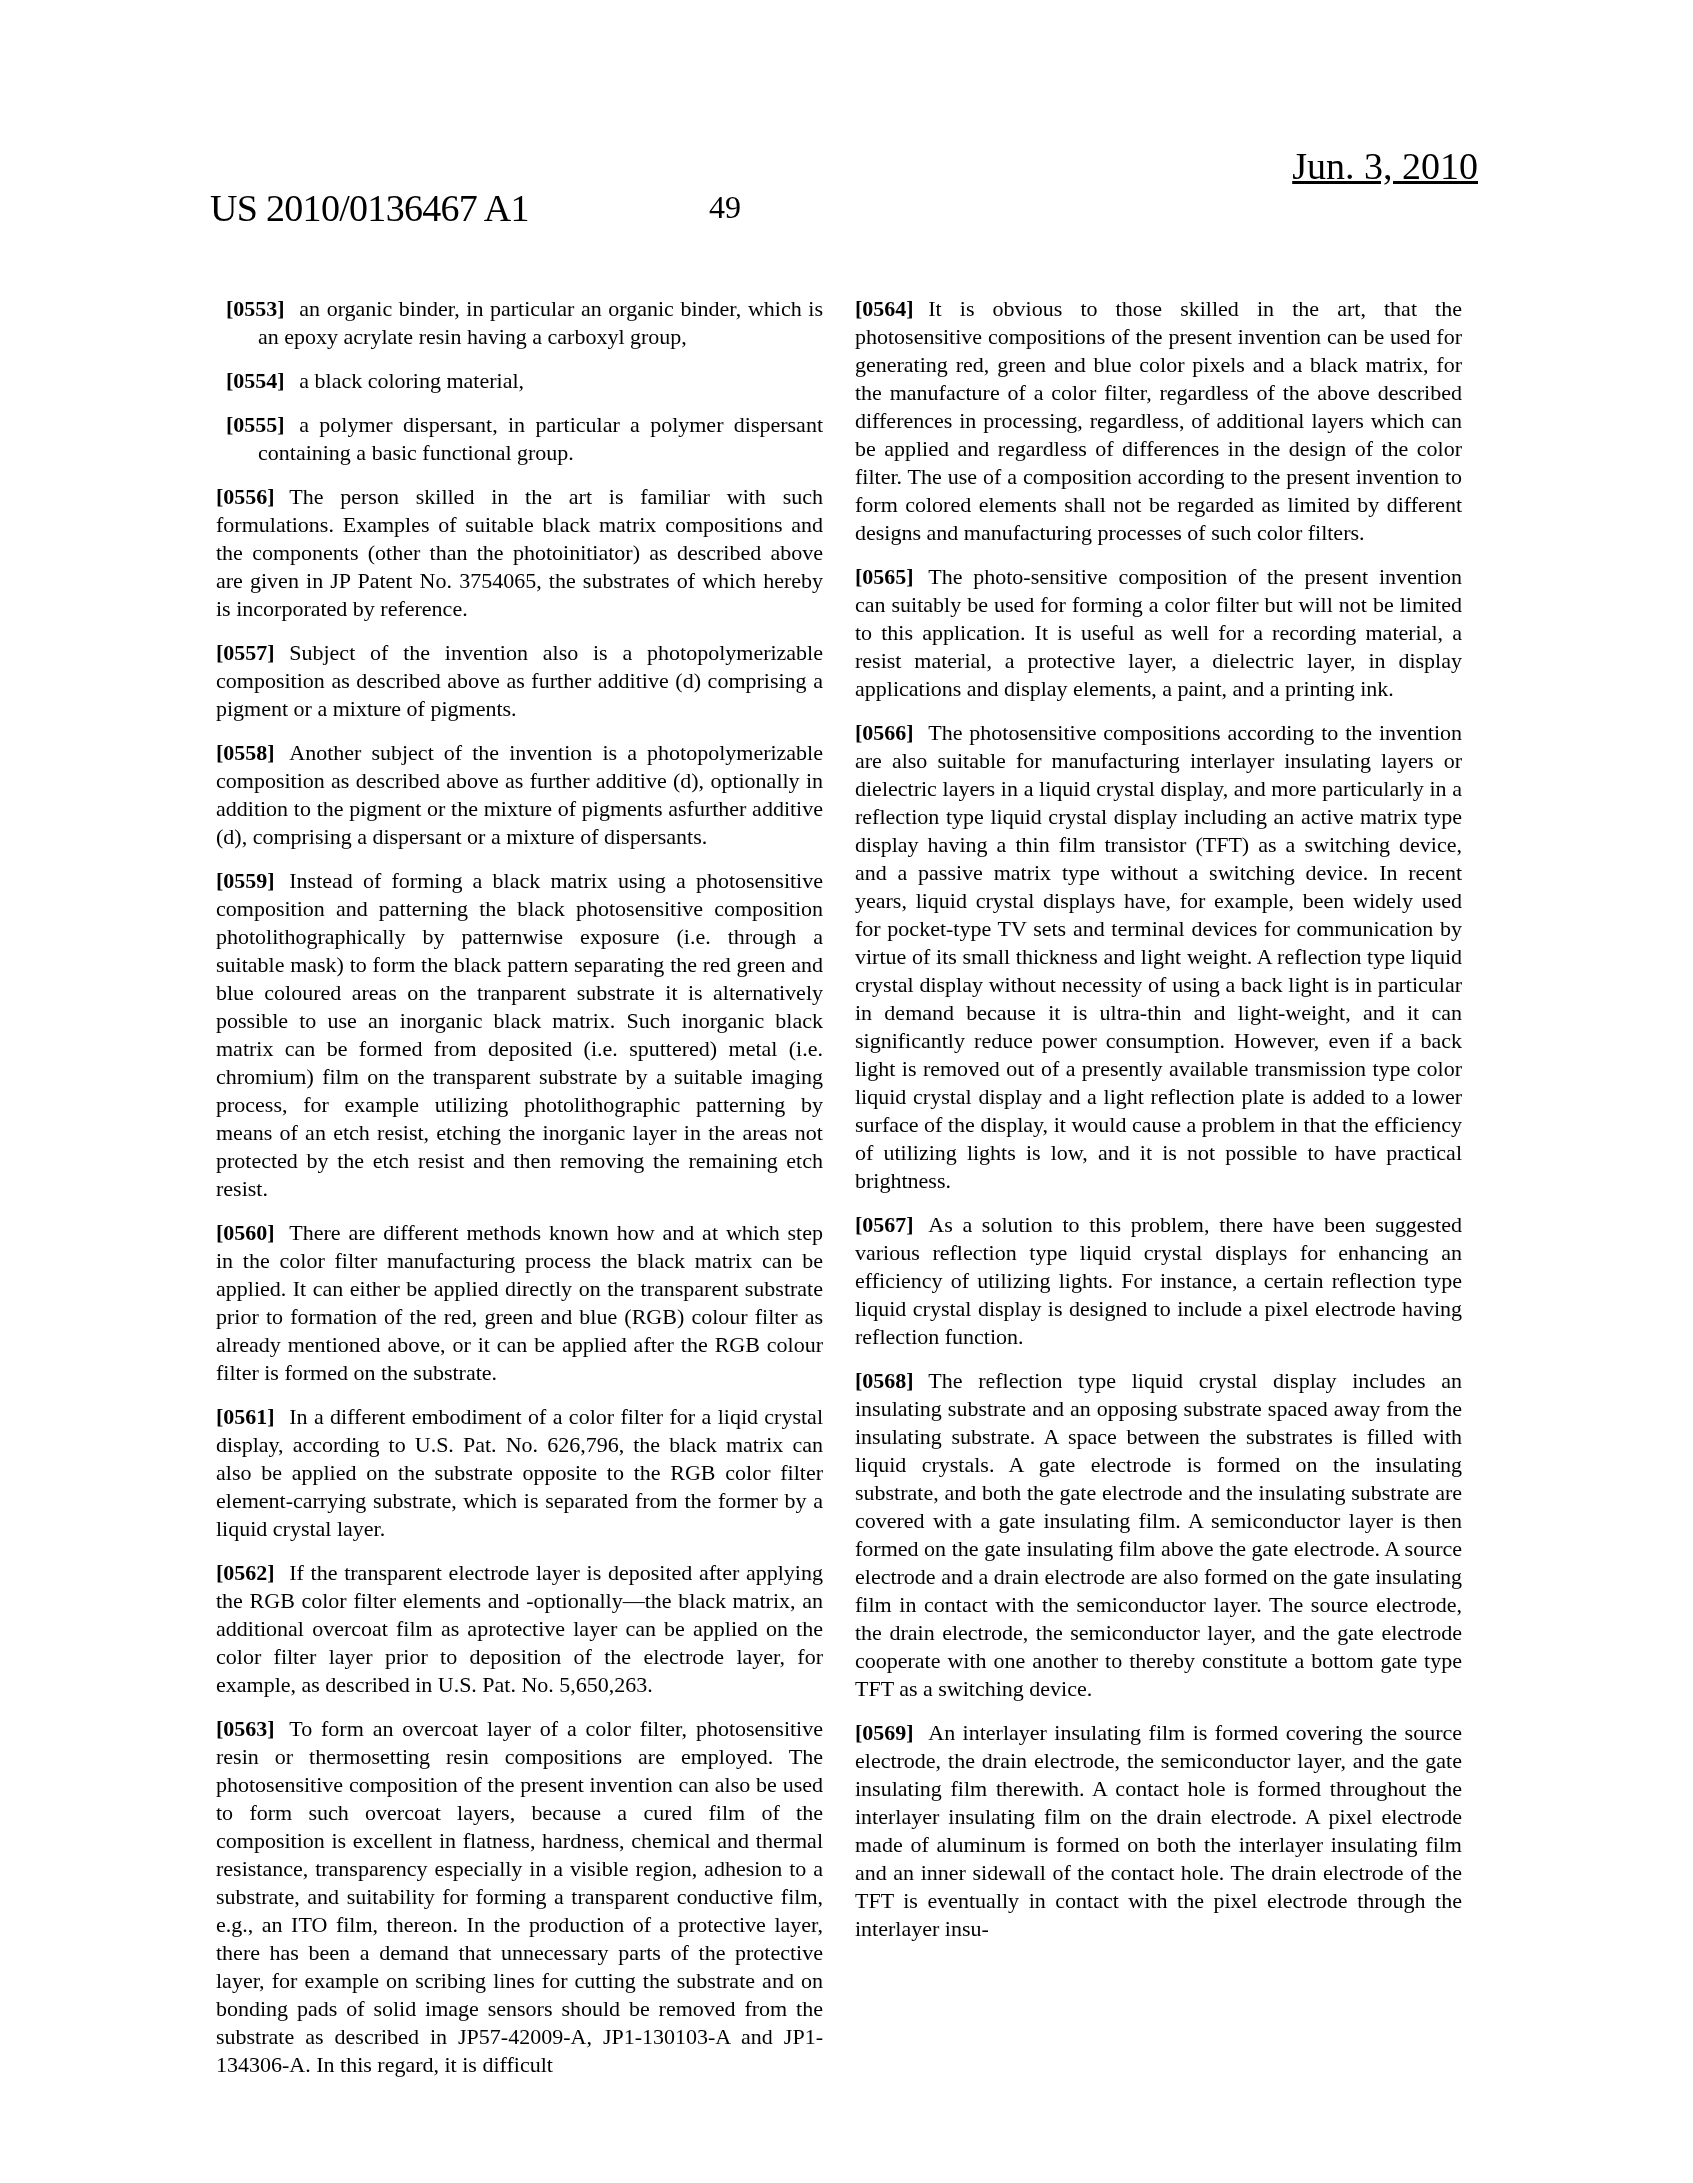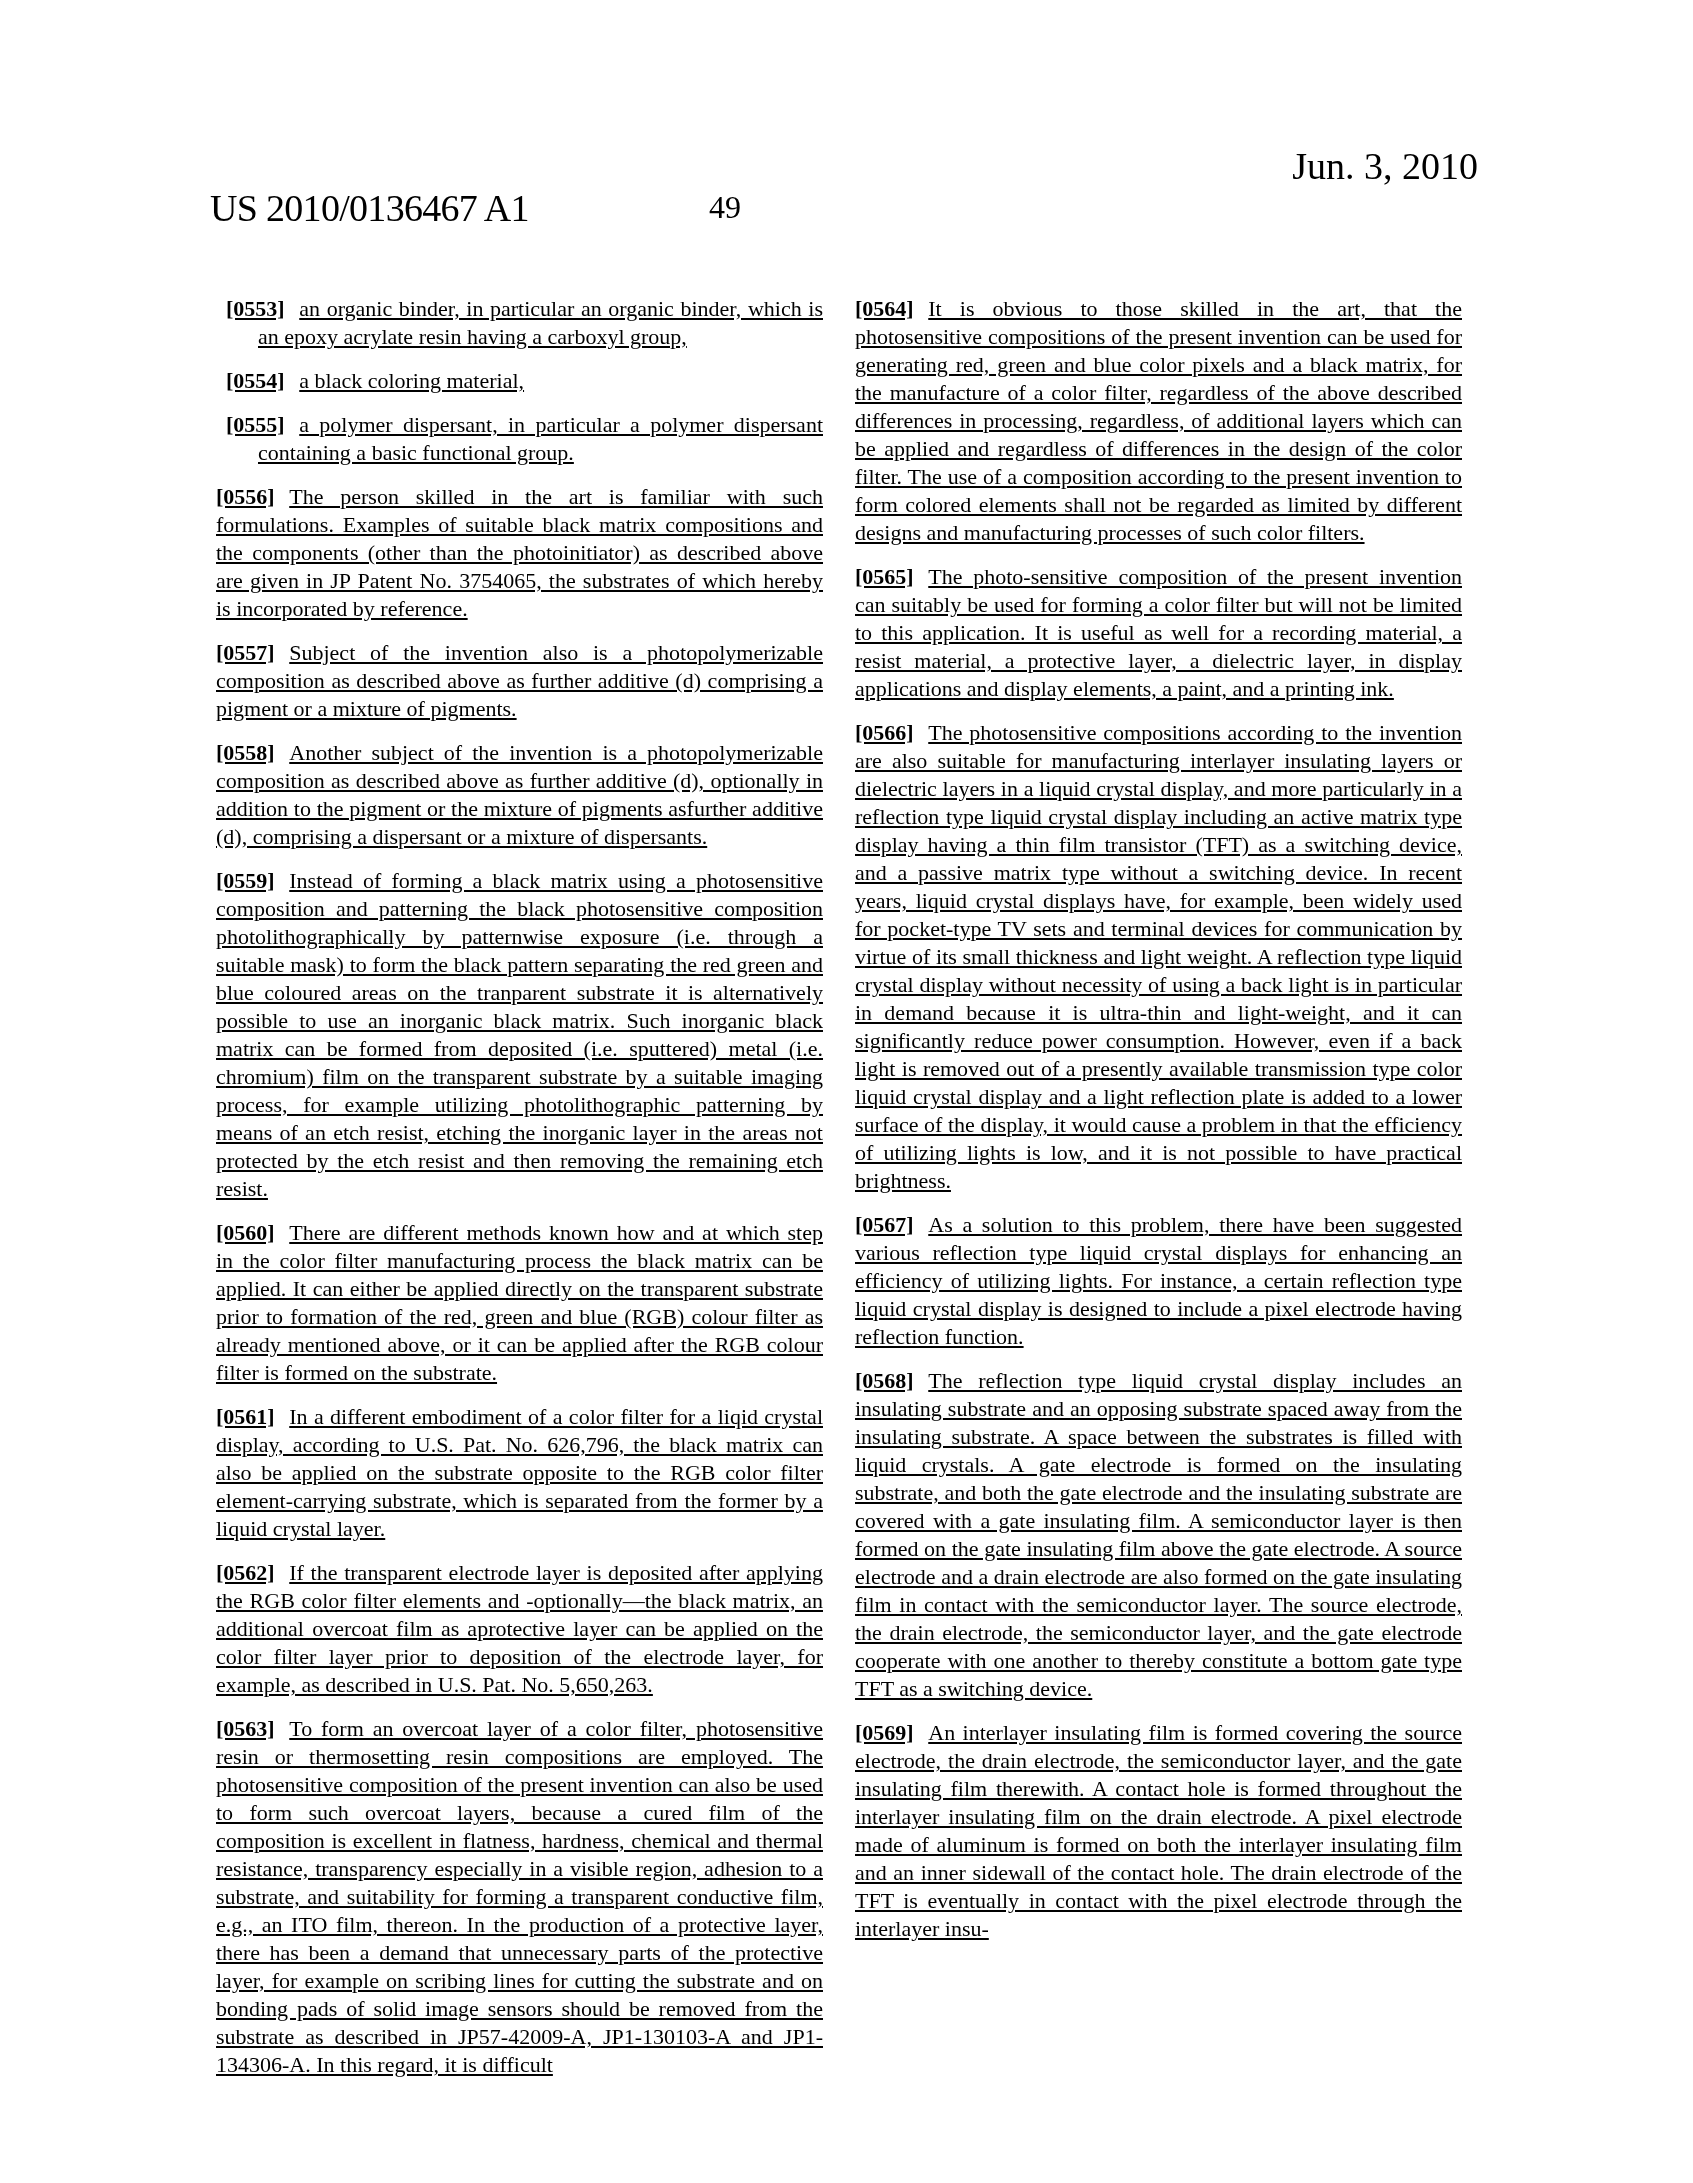--- a/index.html
+++ b/index.html
@@ -1,26 +1,26 @@
 <!DOCTYPE html>
 <html style="font-size:10.6px"><head>
 <meta charset="utf-8">
 <style>
   html, body { margin: 0; padding: 0; background: #ffffff; }
   body {
     width: 1694px; height: 2183px; position: relative; overflow: hidden;
     font-family: "Liberation Serif", "DejaVu Serif", serif; color: #000;
   }
   .hdr-left { position: absolute; left: 210px; top: 144px; font-size: 38px; letter-spacing: -0.7px; margin-top: 42px; }
-  .hdr-right { position: absolute; right: 216px; top: 144px; font-size: 38px; }
+  .hdr-right { position: absolute; right: 216px; top: 144px; font-size: 38px; text-decoration: underline; }
   .hdr-page { position: absolute; left: 0; width: 1450px; top: 189px; text-align: center; font-size: 32px; }
   .col { position: absolute; top: 295px; width: 607px; font-size: 22px; line-height: 28px; text-align: justify; }
   .col.left { left: 216px; }
   .col.right { left: 855px; }
-  .para { margin: 0 0 0 0; text-indent: 0; hyphens: auto; text-decoration: underline; }
+  .para { margin: 0 0 0 0; text-indent: 0; hyphens: auto; }
   .para.sub { padding-left: 42px; text-indent: -32px; }
   .num { font-weight: bold; margin-right: 14.6px; }
   .para + .para { margin-top: 16px; }
 </style>
 </head>
 <body>
 
 <div class="hdr-left">US 2010/0136467 A1</div>
 <div class="hdr-right">Jun. 3, 2010</div>
 <div class="hdr-page">49</div>

